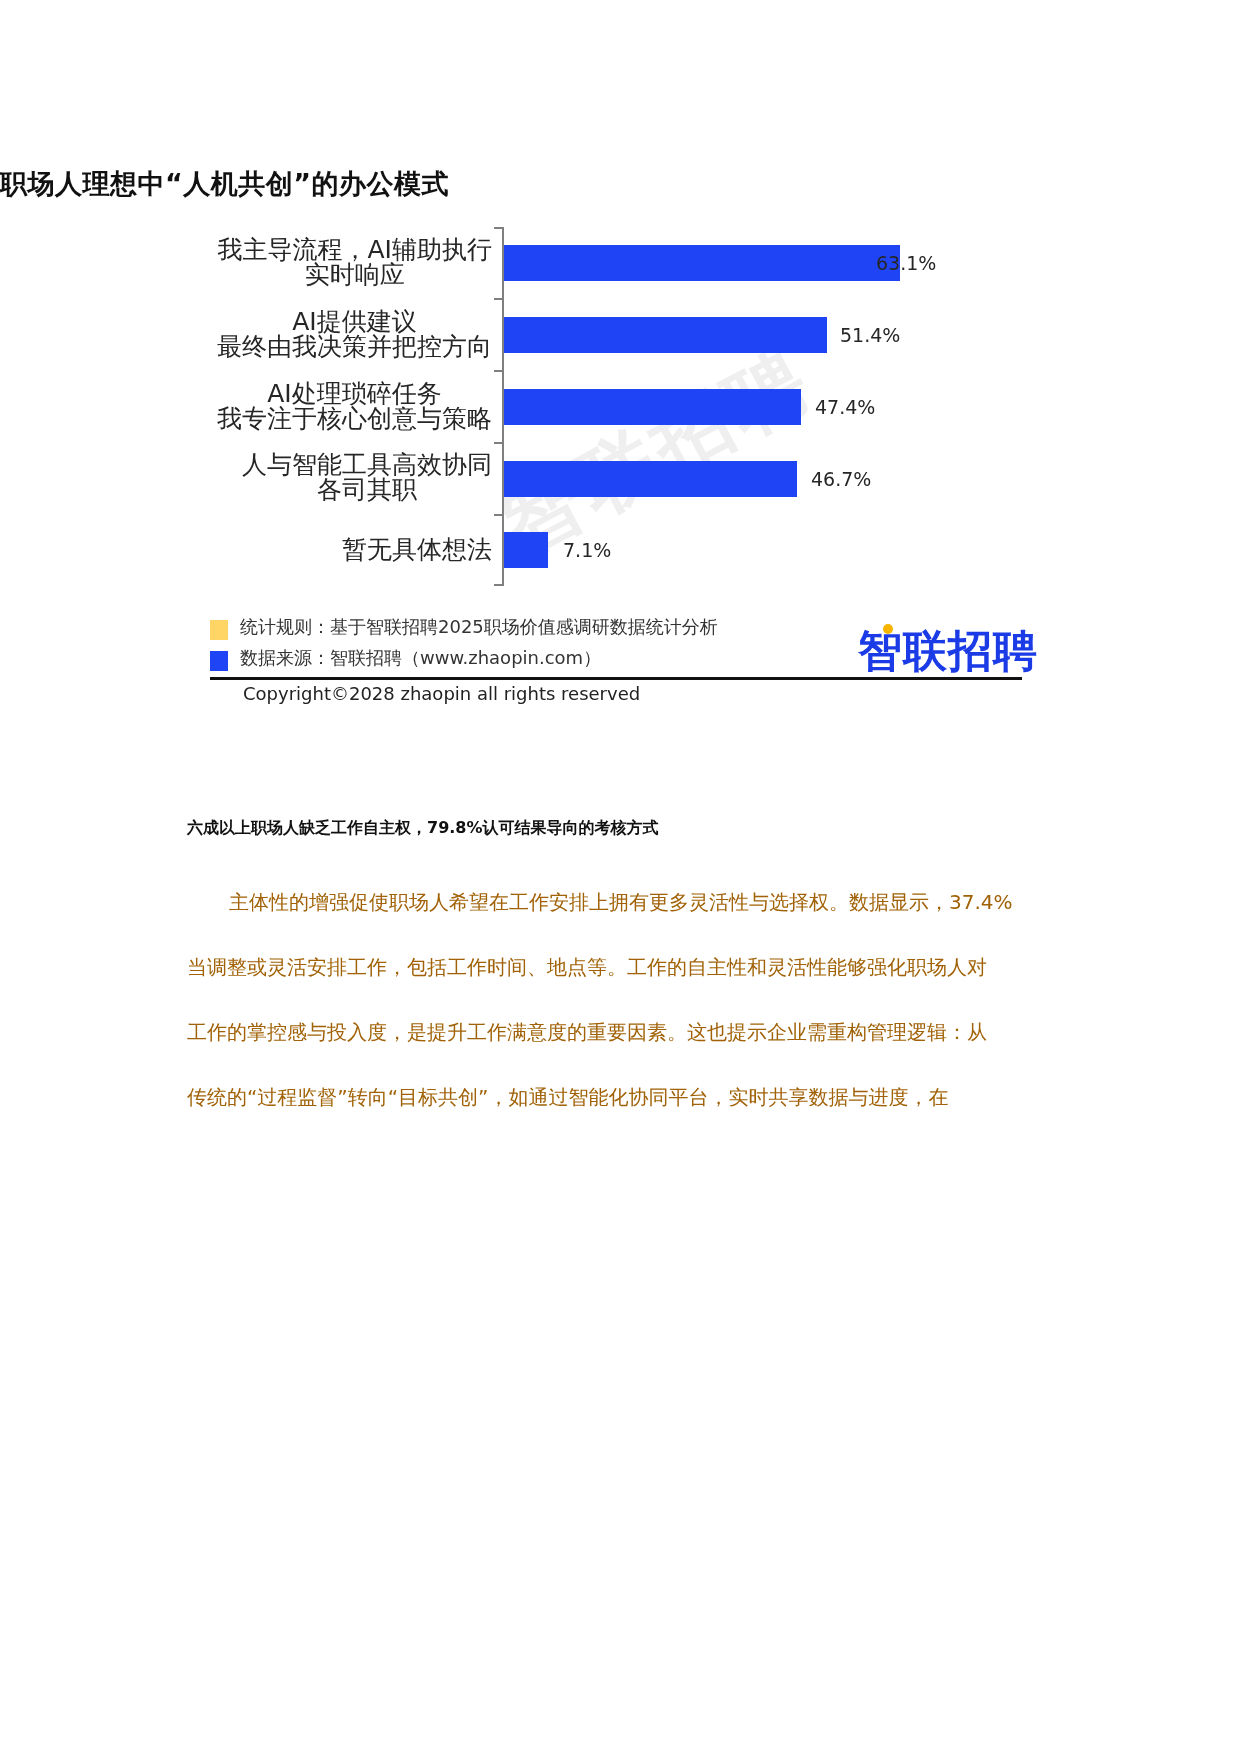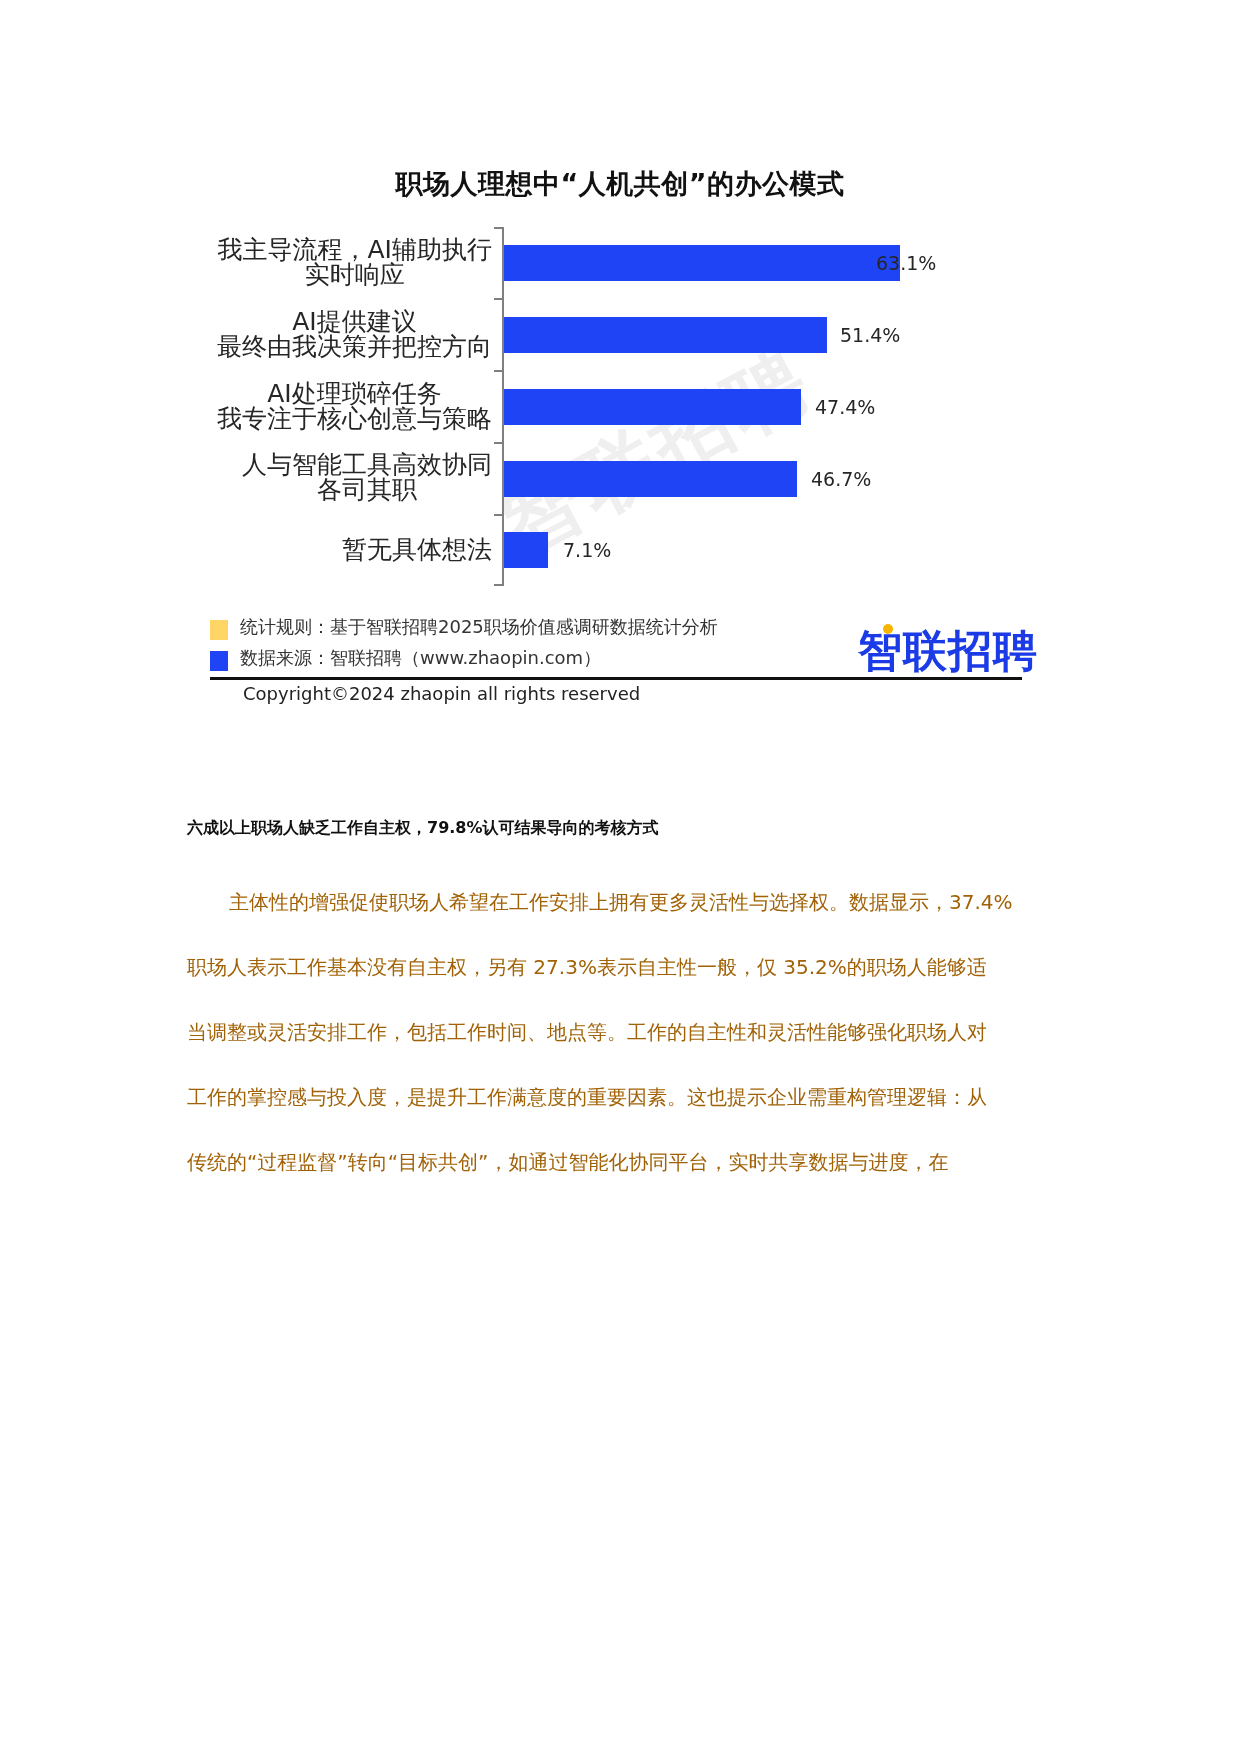--- a/index.html
+++ b/index.html
@@ -1,18 +1,18 @@
 <!DOCTYPE html>
 <html><head>
 <meta charset="utf-8">
 <style>
   html, body { margin: 0; padding: 0; background: #ffffff; }
   body { width: 1240px; height: 1754px; position: relative; overflow: hidden;
          font-family: "DejaVu Sans", "Liberation Sans", sans-serif; color: #1a1a1a; }
-  .chart-title { position: absolute; left: 0; width: 1240px; top: 166px; text-align: center;
+  .chart-title { position: absolute; left: 0; width: 1240px; top: 166px; 
                  font-size: 27px; font-weight: bold; color: #111; letter-spacing: 0.5px; }
   .plot { position: absolute; left: 0; top: 0; width: 1240px; height: 700px; }
   .axis-line { position: absolute; left: 502px; top: 227px; width: 2px; height: 359px; background: #7f7f7f; }
   .tick { position: absolute; left: 494px; width: 9px; height: 2px; background: #7f7f7f; }
   .cat-label { position: absolute; right: 748px; text-align: center; font-size: 25px; line-height: 25px;
                color: #262626; white-space: nowrap; }
   .bar { position: absolute; left: 504px; height: 36px; background: #1f44f5; }
   .bar-value { position: absolute; font-size: 19px; color: #262626; line-height: 36px; }
   .watermark { position: absolute; left: 490px; top: 400px; font-size: 78px; font-weight: bold;
                color: rgba(180,180,180,0.22); transform: rotate(-28deg); letter-spacing: 6px; pointer-events: none; }
@@ -83,23 +83,22 @@
 
 <div class="legend-sq" style="top:620px;background:#ffd666"></div>
 <div class="legend-text" style="top:615px">统计规则：基于智联招聘2025职场价值感调研数据统计分析</div>
 <div class="legend-sq" style="top:651px;background:#1f44f5"></div>
 <div class="legend-text" style="top:646px">数据来源：智联招聘（www.zhaopin.com）</div>
 
 <div class="logo">智联招聘</div>
 <div class="logo-dot"></div>
 
 <div class="rule"></div>
-<div class="copyright">Copyright©2024 zhaopin all rights reserved</div>
+<div class="copyright">Copyright©2028 zhaopin all rights reserved</div>
 
 <div class="section-heading">六成以上职场人缺乏工作自主权，79.8%认可结果导向的考核方式</div>
 
 <div class="para">
   <span class="para-line"><span class="indent"></span><span>主体性的增强促使职场人希望在工作安排上拥有更多灵活性与选择权。数据显示，37.4%</span></span>
-  <span class="para-line">职场人表示工作基本没有自主权，另有 27.3%表示自主性一般，仅 35.2%的职场人能够适</span>
   <span class="para-line">当调整或灵活安排工作，包括工作时间、地点等。工作的自主性和灵活性能够强化职场人对</span>
   <span class="para-line">工作的掌控感与投入度，是提升工作满意度的重要因素。这也提示企业需重构管理逻辑：从</span>
   <span class="para-line">传统的“过程监督”转向“目标共创”，如通过智能化协同平台，实时共享数据与进度，在</span>
 </div>
 
 </body></html>

